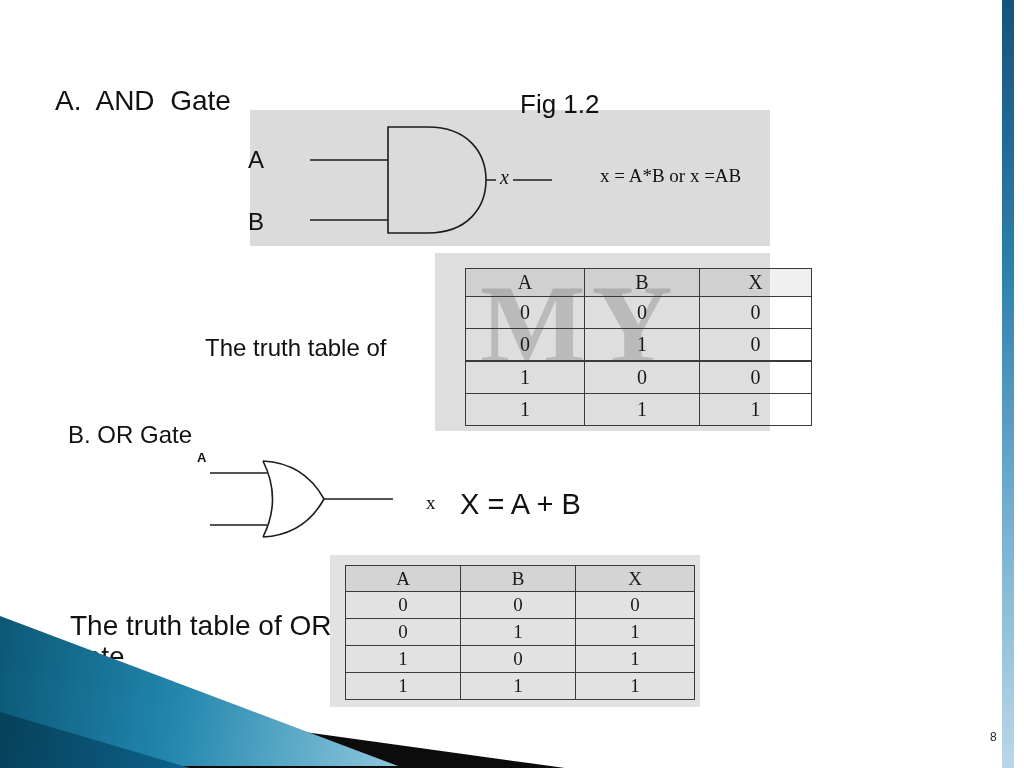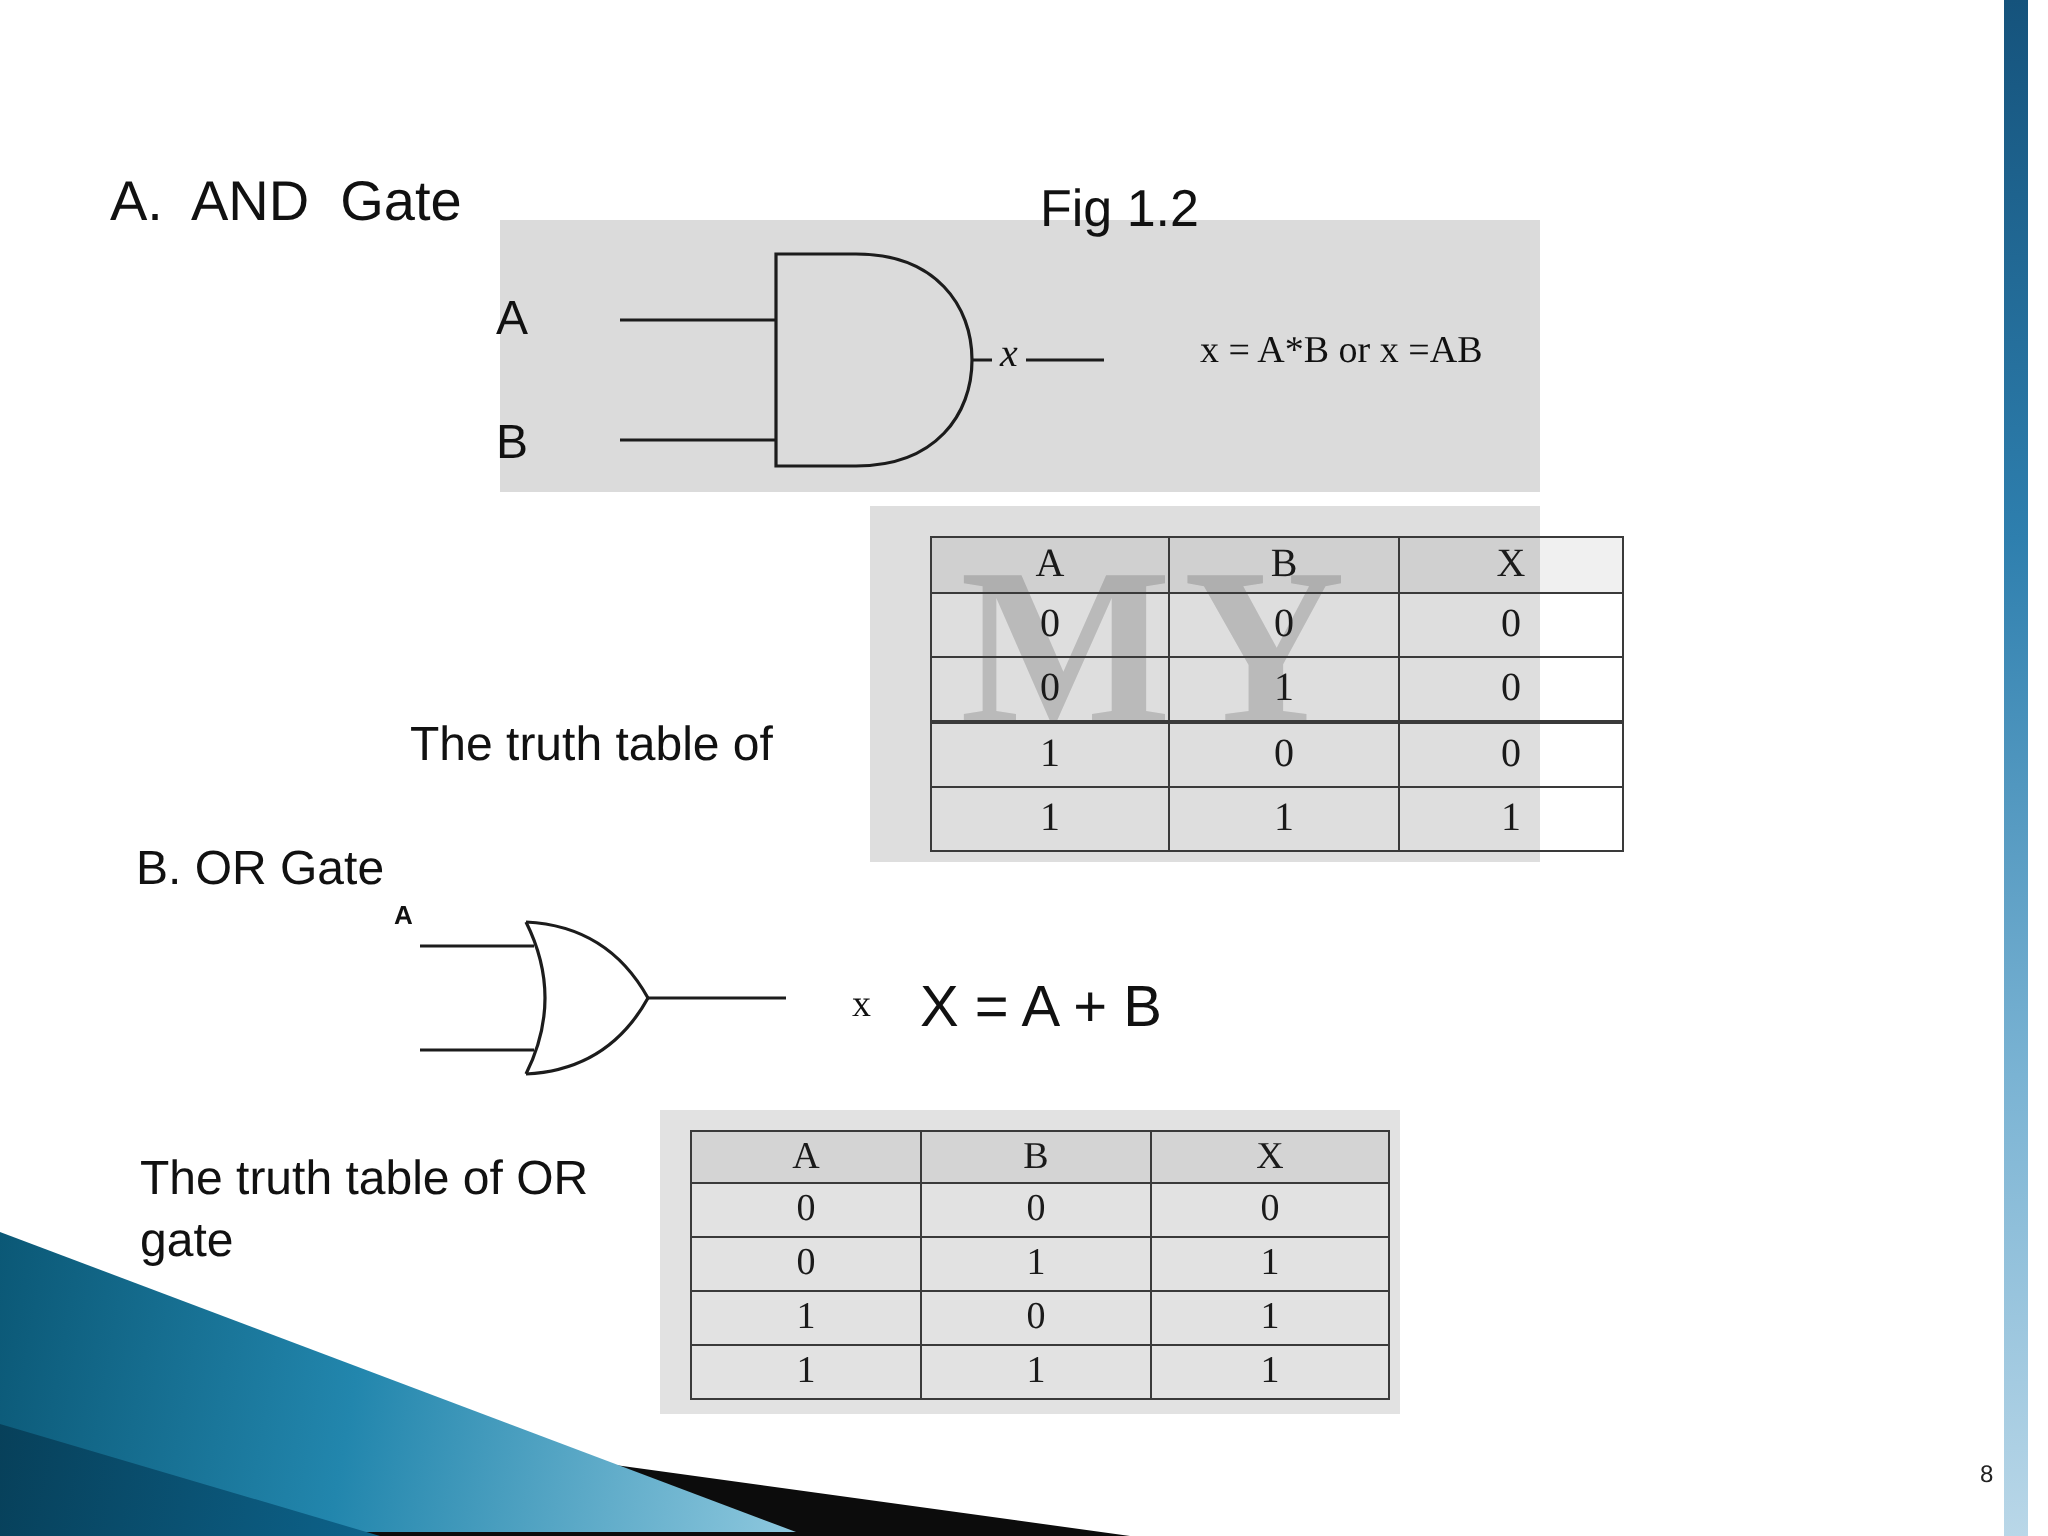--- a/index.html
+++ b/index.html
@@ -83,21 +83,21 @@
       <td>0</td>
     </tr>
     <tr>
       <td style="height:31px;">1</td>
       <td>1</td>
       <td>1</td>
     </tr>
   </tbody>
 </table>
 
-<div class="abs sans" style="left:205px;top:332px;font-size:24px;line-height:31px;margin-top:25px;">
+<div class="abs sans" style="left:205px;top:332px;font-size:24px;line-height:31px;">
   <div>The truth table of</div>
 </div>
 
 <div class="abs sans" style="left:68px;top:421px;font-size:24px;">B. OR Gate</div>
 
 <span class="abs sans" style="left:197px;top:450px;font-size:13px;font-weight:bold;">A</span>
 
 <svg class="abs" style="left:205px;top:455px;" width="195" height="90" viewBox="0 0 195 90">
   <line class="gate-stroke" x1="5" y1="18" x2="62" y2="18"></line>
   <line class="gate-stroke" x1="5" y1="70" x2="62" y2="70"></line>
@@ -136,21 +136,21 @@
       <td>1</td>
     </tr>
     <tr>
       <td style="height:26px;">1</td>
       <td>1</td>
       <td>1</td>
     </tr>
   </tbody>
 </table>
 
-<div class="abs sans" style="left:70px;top:574px;font-size:24px;line-height:31px;">
+<div class="abs sans" style="left:70px;top:610px;font-size:28px;line-height:31px;">
   <div>The truth table of OR</div>
   <div>gate</div>
 </div>
 
 <div class="abs" style="left:0;top:690px;width:565px;height:78px;background:#0c0c0c;
             clip-path:polygon(0 0, 100% 100%, 0 100%);"></div>
 <div class="abs" style="left:0;top:616px;width:398px;height:150px;
             background:linear-gradient(100deg,#0b5876 0%,#2286ad 45%,#8ec8de 100%);
             clip-path:polygon(0 0, 100% 100%, 0 100%);"></div>
 <div class="abs" style="left:0;top:712px;width:190px;height:56px;

